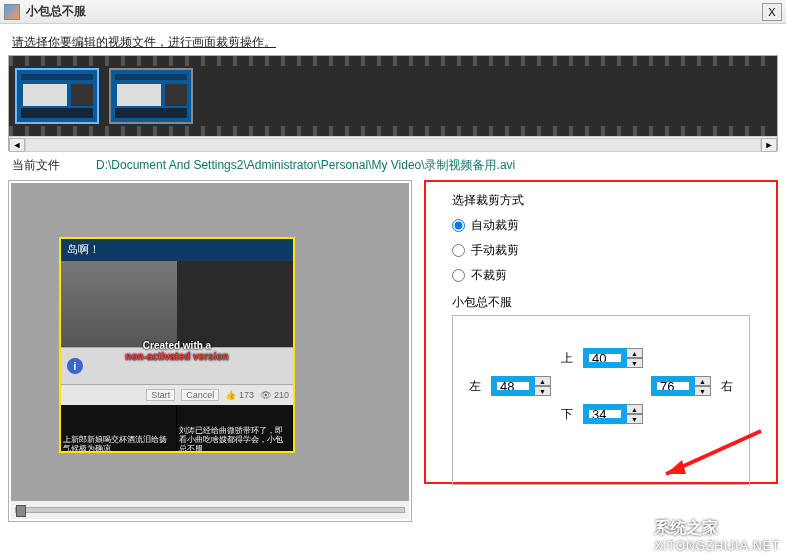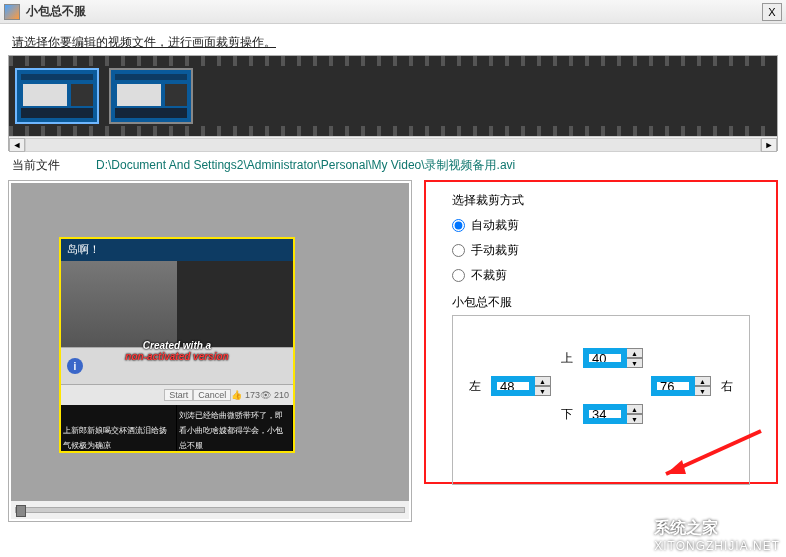--- a/index.html
+++ b/index.html
@@ -116,28 +116,28 @@
   .cf-row1 .a{flex:1;background:linear-gradient(#777,#555);}
   .cf-row1 .b{flex:1;background:#2a2a2a;}
   .cf-notice{
     height:38px;background:#d9d9d9;border-top:1px solid #aaa;border-bottom:1px solid #aaa;
     display:flex;align-items:center;gap:6px;padding:3px 6px;font-size:9px;color:#333;
     position:relative;
   }
   .cf-notice .dot{width:16px;height:16px;border-radius:50%;background:#3a67c9;color:#fff;display:flex;align-items:center;justify-content:center;font-weight:bold;font-size:10px;}
   .cf-notice .overlay{
     position:absolute;left:0;right:0;top:-8px;text-align:center;font-size:10px;line-height:11px;
-    color:#fff;font-weight:bold;text-shadow:0 0 2px #000,0 0 2px #000;font-style:italic;
+    color:#fff;font-weight:bold;text-shadow:0 0 2px #000,0 0 2px #000;
   }
   .cf-notice .overlay .red{color:#ff3b3b;}
-  .cf-tool{height:20px;background:#e6e6e6;display:flex;align-items:center;justify-content:flex-end;padding:0 4px;font-size:9px;color:#666;}
+  .cf-tool{height:20px;background:#e6e6e6;display:flex;align-items:center;justify-content:flex-end;gap:6px;padding:0 4px;font-size:9px;color:#666;}
   .cf-tool .btn{border:1px solid #bbb;padding:0 4px;background:#f4f4f4;}
   .cf-row2{display:flex;height:50px;}
   .cf-row2 .card{flex:1;background:#111;border-right:1px solid #000;position:relative;color:#eee;font-size:8px;padding:2px;}
-  .cf-row2 .card .txt{position:absolute;left:2px;right:2px;bottom:2px;line-height:15px;}
+  .cf-row2 .card .txt{position:absolute;left:2px;right:2px;bottom:2px;line-height:9px;}
   .preview-track{
     height:18px;background:#f0f0f0;display:flex;align-items:center;padding:0 4px;
   }
   .preview-track .bar{flex:1;height:6px;background:#ccc;border:1px solid #aaa;position:relative;}
   .preview-track .bar .pos{position:absolute;left:0;top:-3px;width:10px;height:12px;background:#888;border:1px solid #555;}
 
   
   .options {
     flex:1;
     border:2px solid #ff1a1a;

